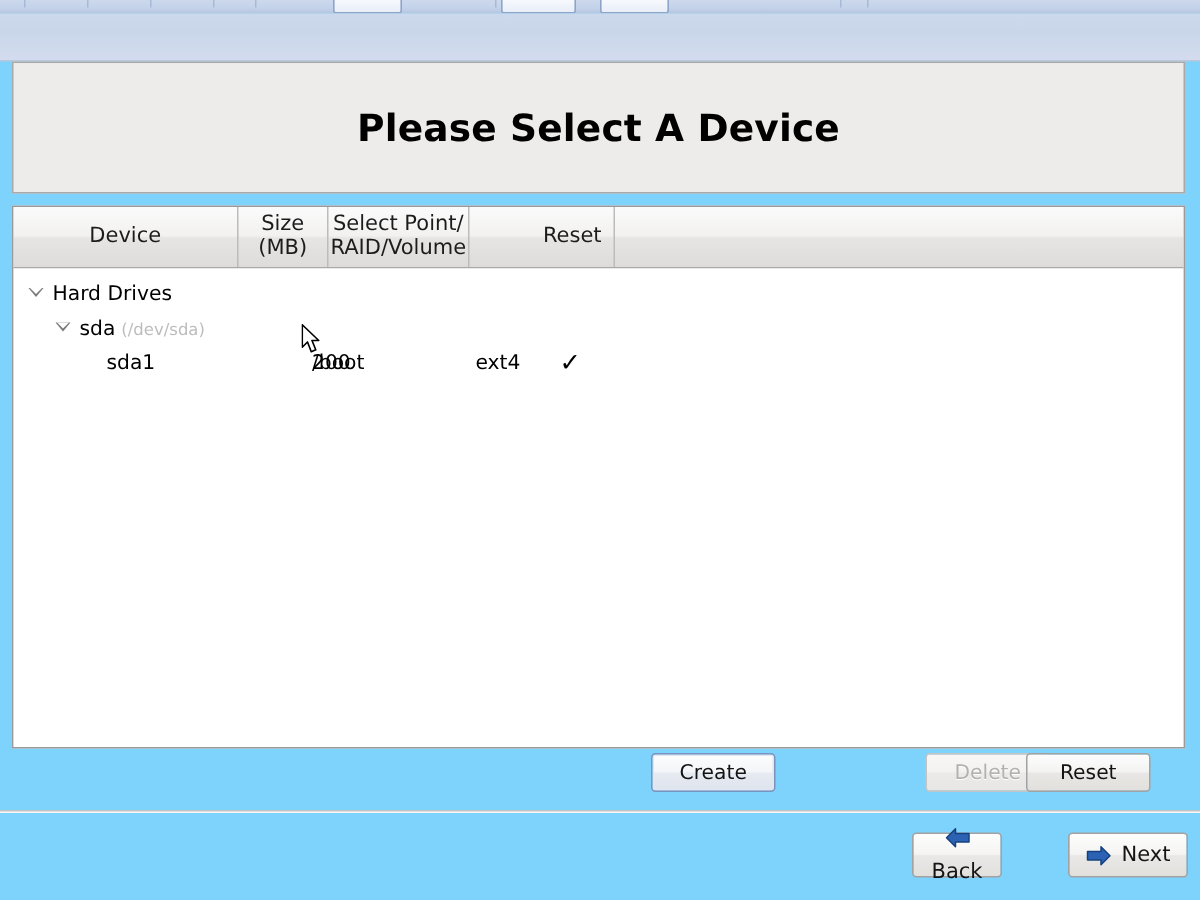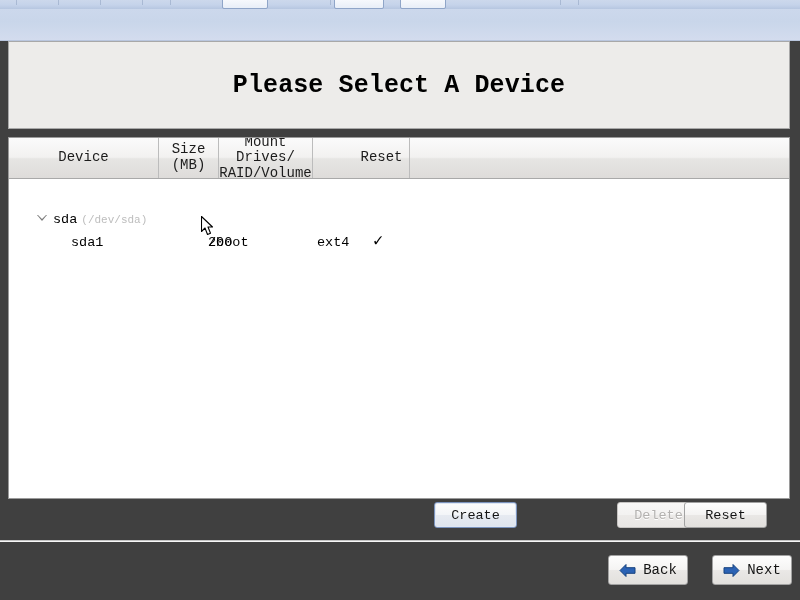--- a/index.html
+++ b/index.html
@@ -35,22 +35,21 @@
     top: 0px;
     width: 1px; height: 5px;
     background: rgba(130,150,185,0.45);
   }
 
   
   #window-body {
     position: absolute;
     left: 0; top: 9px;
     width: 800px; height: 591px;
-    background: #404040;
-    font-family: Liberation Mono, monospace;
+    background: #7dd3fc;
   }
 
   
   #banner-strip {
     position: absolute;
     left: 0; top: 0;
     width: 800px; height: 31px;
     background: linear-gradient(to bottom, #ccd8ec 0%, #c9d6ea 40%, #d3dcee 100%);
     border-bottom: 1px solid #b9c6de;
   }
@@ -284,37 +283,43 @@
         <span class="th-inner">Device</span>
       </div>
       <div class="th" style="left:150px; width:60px;">
         <span class="th-inner">
           <span>Size</span><br>
           <span>(MB)</span>
         </span>
       </div>
       <div class="th" style="left:210px; width:94px;">
         <span class="th-inner">
-          <span>Mount Drives/</span><br>
+          <span>Select Point/</span><br>
           <span>RAID/Volume</span>
         </span>
       </div>
       <div class="th" style="left:304px; width:41px;margin-top:48px;">
         <span class="th-inner">Type</span>
       </div>
       <div class="th" style="left:345px; width:56px;">
         <span class="th-inner">Reset</span>
       </div>
       <div class="th no-sep" style="left:401px; width:379px;">
         <span class="th-inner"></span>
       </div>
     </div>
 
     <div id="tree-body">
 
+      <div class="tree-row" style="top:6px;">
+        <div class="expander" style="left:10px;"></div>
+        <div class="cell" style="left:26px;">
+          <span>Hard Drives</span>
+        </div>
+      </div>
 
       <div class="tree-row" style="top:29px;">
         <div class="expander" style="left:28px;"></div>
         <div class="cell" style="left:44px;">
           <span>sda</span><span class="dev-sub">(/dev/sda)</span>
         </div>
       </div>
 
       <div class="tree-row" style="top:52px;">
         <div class="cell" style="left:62px;">
@@ -332,21 +337,21 @@
 
   <div id="action-row">
     <button class="btn focused" style="left:434px; width:83px; top:1px;">Create</button>
     <button class="btn disabled" style="left:617px; width:83px; top:1px;">Delete</button>
     <button class="btn" style="left:684px; width:83px; top:1px;">Reset</button>
   </div>
 
   <div id="nav-separator"></div>
 
   <div id="nav-row">
-    <button class="nav-btn" style="left:608px; width:80px; top:1px;">
+    <button class="nav-btn" style="left:608px; width:60px; top:1px;flex-direction:column;">
       <svg class="nav-arrow" viewBox="0 0 17 15">
         <polygon points="1,7.5 7,1.5 7,4.7 16,4.7 16,10.3 7,10.3 7,13.5" fill="#2b62b4" stroke="#16427f" stroke-width="1" stroke-linejoin="round"></polygon>
       </svg>
       <span>Back</span>
     </button>
     <button class="nav-btn" style="left:712px; width:80px; top:1px;">
       <svg class="nav-arrow" viewBox="0 0 17 15">
         <polygon points="16,7.5 10,1.5 10,4.7 1,4.7 1,10.3 10,10.3 10,13.5" fill="#2b62b4" stroke="#16427f" stroke-width="1" stroke-linejoin="round"></polygon>
       </svg>
       <span>Next</span>

